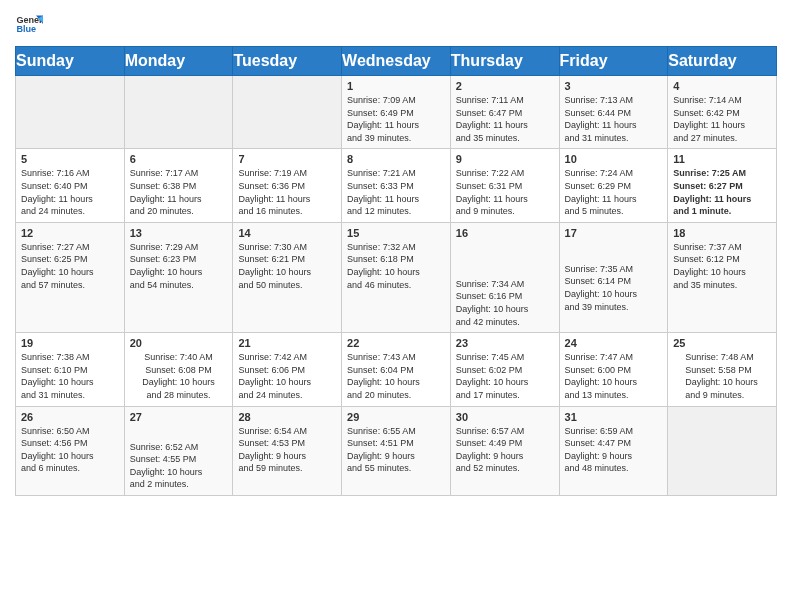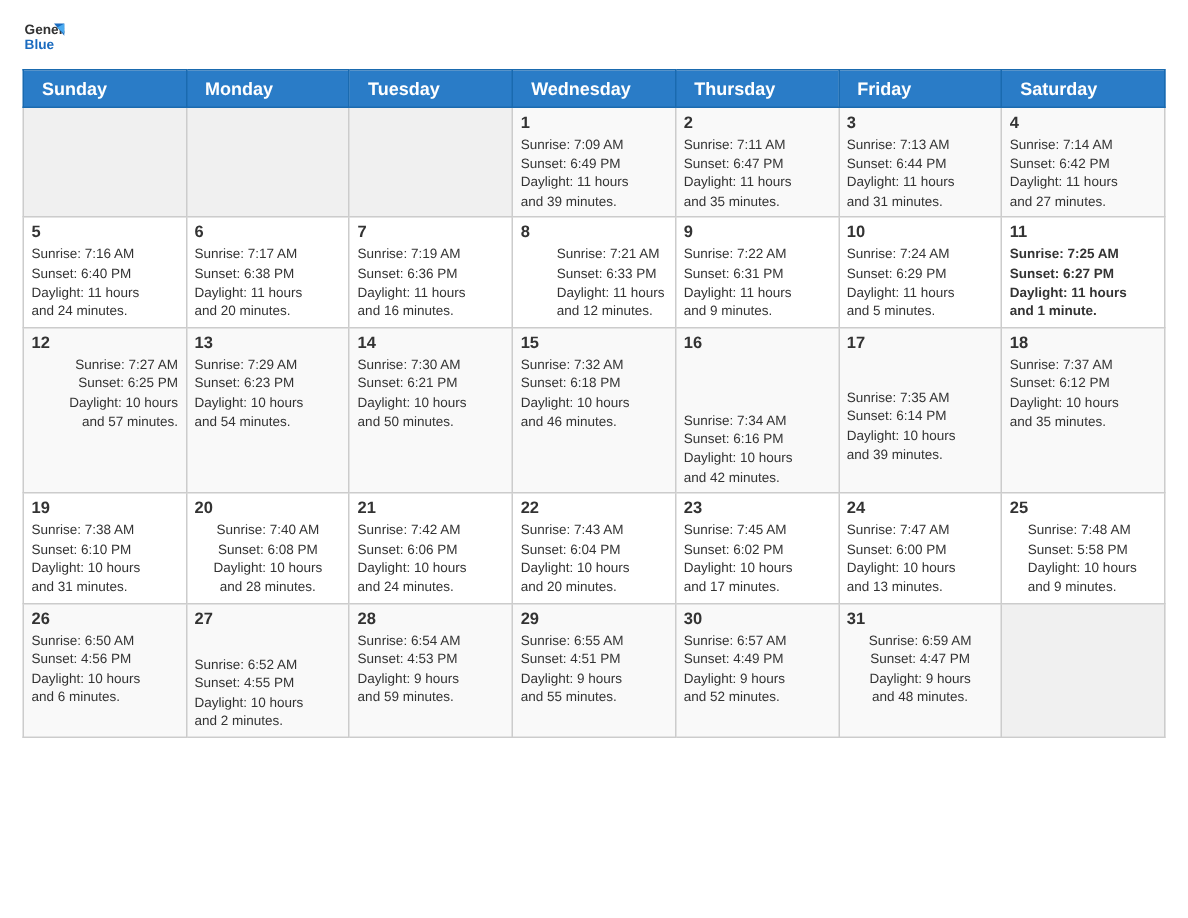--- a/index.html
+++ b/index.html
@@ -45,23 +45,23 @@
       color: #555;
     }
     .calendar {
       width: 100%;
       border-collapse: collapse;
       border: 1px solid #ccc;
     }
     .calendar th {
       background: #2a7cc7;
       color: #fff;
-      font-size: 12px;
+      font-size: 16px;
       font-weight: bold;
-      padding: 5px 12px;
+      padding: 5px 0;
       text-align: left;
       border: 1px solid #1a6aaf;
     }
     .calendar td {
       vertical-align: top;
       border: 1px solid #ccc;
       padding: 4px 5px;
       width: calc(100%/7);
       min-height: 80px;
       font-size: 9.5px;
@@ -171,21 +171,21 @@
           </td>
           <td>
             <span class="day-num">7</span>
             <div class="day-info" style="white-space: pre-line;">Sunrise: 7:19 AM
 Sunset: 6:36 PM
 Daylight: 11 hours
 and 16 minutes.</div>
           </td>
           <td>
             <span class="day-num">8</span>
-            <div class="day-info" style="white-space: pre-line; margin-left: 24px;">Sunrise: 7:21 AM
+            <div class="day-info" style="white-space: pre-line;">Sunrise: 7:21 AM
 Sunset: 6:33 PM
 Daylight: 11 hours
 and 12 minutes.</div>
           </td>
           <td>
             <span class="day-num">9</span>
             <div class="day-info" style="white-space: pre-line;">Sunrise: 7:22 AM
 Sunset: 6:31 PM
 Daylight: 11 hours
 and 9 minutes.</div>
@@ -201,21 +201,21 @@
             <span class="day-num">11</span>
             <div class="day-info" style="white-space: pre-line; font-weight: bold;">Sunrise: 7:25 AM
 Sunset: 6:27 PM
 Daylight: 11 hours
 and 1 minute.</div>
           </td>
         </tr>
         <tr>
           <td>
             <span class="day-num">12</span>
-            <div class="day-info" style="white-space: pre-line; text-align: right;">Sunrise: 7:27 AM
+            <div class="day-info" style="white-space: pre-line;">Sunrise: 7:27 AM
 Sunset: 6:25 PM
 Daylight: 10 hours
 and 57 minutes.</div>
           </td>
           <td>
             <span class="day-num">13</span>
             <div class="day-info" style="white-space: pre-line;">Sunrise: 7:29 AM
 Sunset: 6:23 PM
 Daylight: 10 hours
 and 54 minutes.</div>
@@ -338,21 +338,21 @@
           </td>
           <td>
             <span class="day-num">30</span>
             <div class="day-info" style="white-space: pre-line;">Sunrise: 6:57 AM
 Sunset: 4:49 PM
 Daylight: 9 hours
 and 52 minutes.</div>
           </td>
           <td>
             <span class="day-num">31</span>
-            <div class="day-info" style="white-space: pre-line; text-align: center;">Sunrise: 6:59 AM
+            <div class="day-info" style="white-space: pre-line;">Sunrise: 6:59 AM
 Sunset: 4:47 PM
 Daylight: 9 hours
 and 48 minutes.</div>
           </td>
           <td class="empty-cell"></td>
         </tr>
       </tbody>
   </table>
 </div>
 

